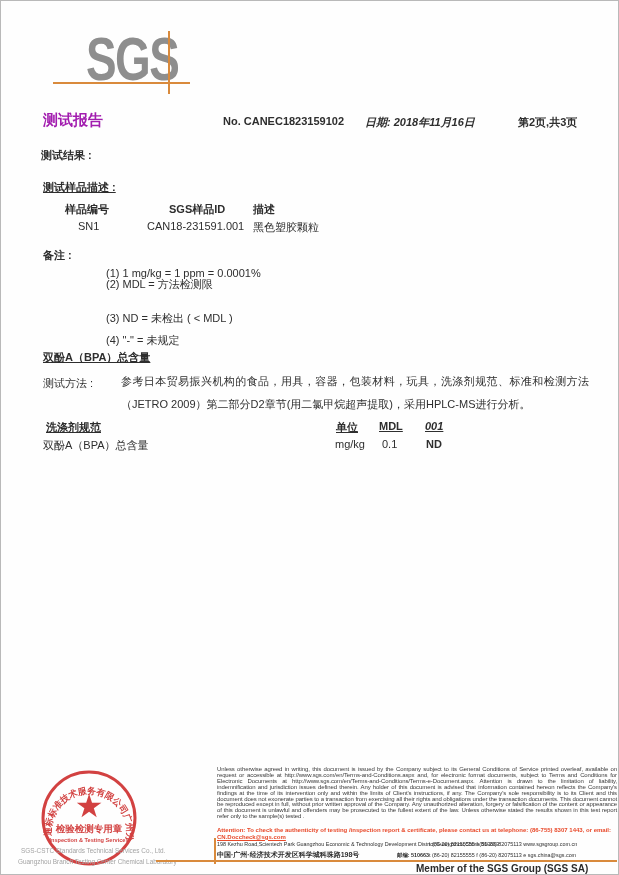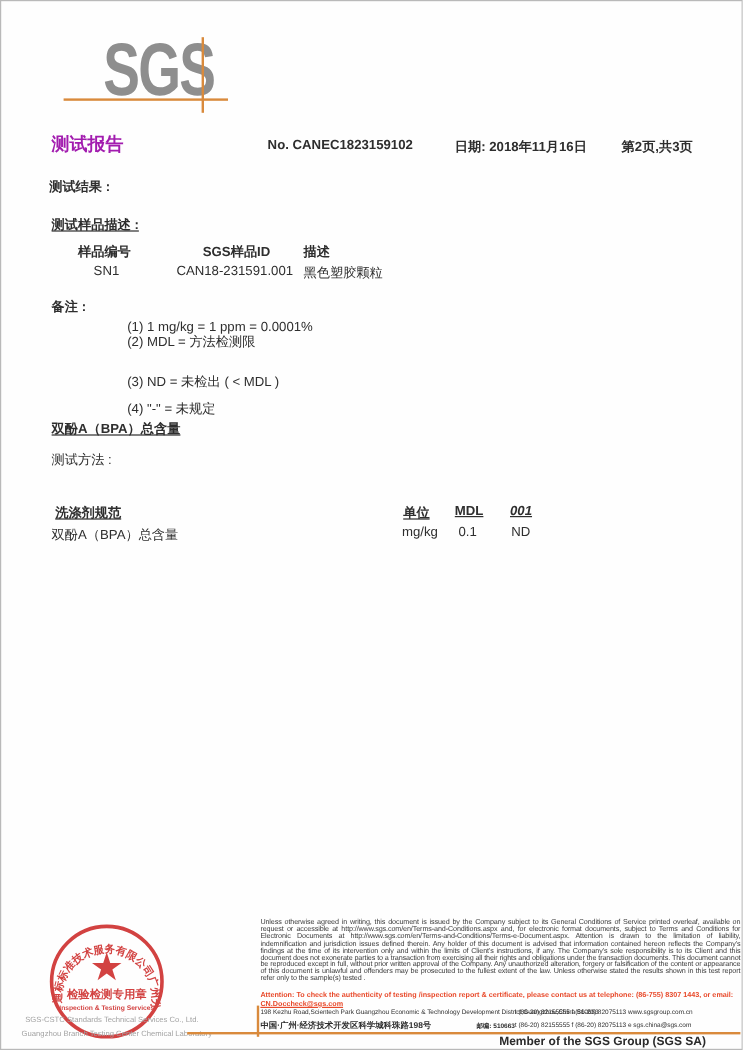--- a/index.html
+++ b/index.html
@@ -39,21 +39,21 @@
 <body>
 
 <div class="page">
 
   <div class="abs logo-text" style="left:85px;top:32px;">SGS</div>
   <div class="abs orange" style="left:52px;top:81px;width:137px;height:2px;"></div>
   <div class="abs orange" style="left:167px;top:30px;width:2px;height:63px;"></div>
 
   <div class="abs doc-title" style="left:42px;top:110px;">测试报告</div>
   <div class="abs hdr-meta" style="left:222px;top:114px;">No. CANEC1823159102</div>
-  <div class="abs hdr-meta" style="left:378px;top:114px;">日期: 2018年11月16日</div>
+  <div class="abs hdr-meta" style="left:364px;top:114px;font-style:italic;">日期: 2018年11月16日</div>
   <div class="abs hdr-meta" style="left:517px;top:114px;">第2页,共3页</div>
 
   <div class="abs label" style="left:40px;top:147px;">测试结果 :</div>
 
   <div class="abs label u" style="left:42px;top:179px;">测试样品描述 :</div>
 
   <div class="abs cell-b" style="left:64px;top:201px;">样品编号</div>
   <div class="abs cell-b" style="left:152px;top:201px;margin-left:16px;">SGS样品ID</div>
   <div class="abs cell-b" style="left:252px;top:201px;">描述</div>
   <div class="abs cell" style="left:77px;top:219px;">SN1</div>
@@ -61,29 +61,30 @@
   <div class="abs cell" style="left:252px;top:219px;">黑色塑胶颗粒</div>
 
   <div class="abs label" style="left:42px;top:247px;">备注 :</div>
   <div class="abs note" style="left:105px;top:266px;">(1) 1 mg/kg = 1 ppm = 0.0001%</div>
   <div class="abs note" style="left:105px;top:276px;">(2) MDL = 方法检测限</div>
   <div class="abs note" style="left:105px;top:310px;">(3) ND = 未检出 ( &lt; MDL )</div>
   <div class="abs note" style="left:105px;top:332px;">(4) "-" = 未规定</div>
 
   <div class="abs label u" style="left:42px;top:349px;">双酚A（BPA）总含量</div>
   <div class="abs label" style="left:42px;top:375px;font-weight:normal;">测试方法 :</div>
+  <div class="abs method-text" style="left:120px;top:369px;width:468px;">参考日本贸易振兴机构的食品，用具，容器，包装材料，玩具，洗涤剂规范、标准和检测方法（JETRO 2009）第二部分D2章节(用二氯甲烷超声提取)，采用HPLC-MS进行分析。</div>
 
   <div class="abs cell-b u" style="left:45px;top:419px;">洗涤剂规范</div>
   <div class="abs cell-b u" style="left:335px;top:419px;">单位</div>
   <div class="abs cell-b u" style="left:378px;top:419px;">MDL</div>
   <div class="abs cell-b u ital" style="left:424px;top:419px;">001</div>
   <div class="abs cell" style="left:42px;top:437px;">双酚A（BPA）总含量</div>
   <div class="abs cell" style="left:334px;top:437px;">mg/kg</div>
   <div class="abs cell" style="left:381px;top:437px;">0.1</div>
-  <div class="abs cell" style="left:425px;top:437px;">ND</div>
+  <div class="abs cell" style="left:425px;top:437px;font-weight:bold;">ND</div>
 
   <svg class="abs stamp-svg" style="left:33px;top:762px;" width="110" height="110" viewBox="0 0 110 110">
     <circle cx="55" cy="55" r="46" fill="none" stroke="#cf3231" stroke-width="3"></circle>
     <defs>
       <path id="ringArc" d="M 17.5,75 A 38,38 0 1 1 92.5,75" fill="none"></path>
     </defs>
     <text font-size="9" font-weight="bold" fill="#cf3231">
       <textPath href="#ringArc" startOffset="2" textLength="150" lengthAdjust="spacingAndGlyphs">通标标准技术服务有限公司广州分公司</textPath>
     </text>
     <text x="55" y="54" text-anchor="middle" font-size="32" fill="#cf3231">★</text>

